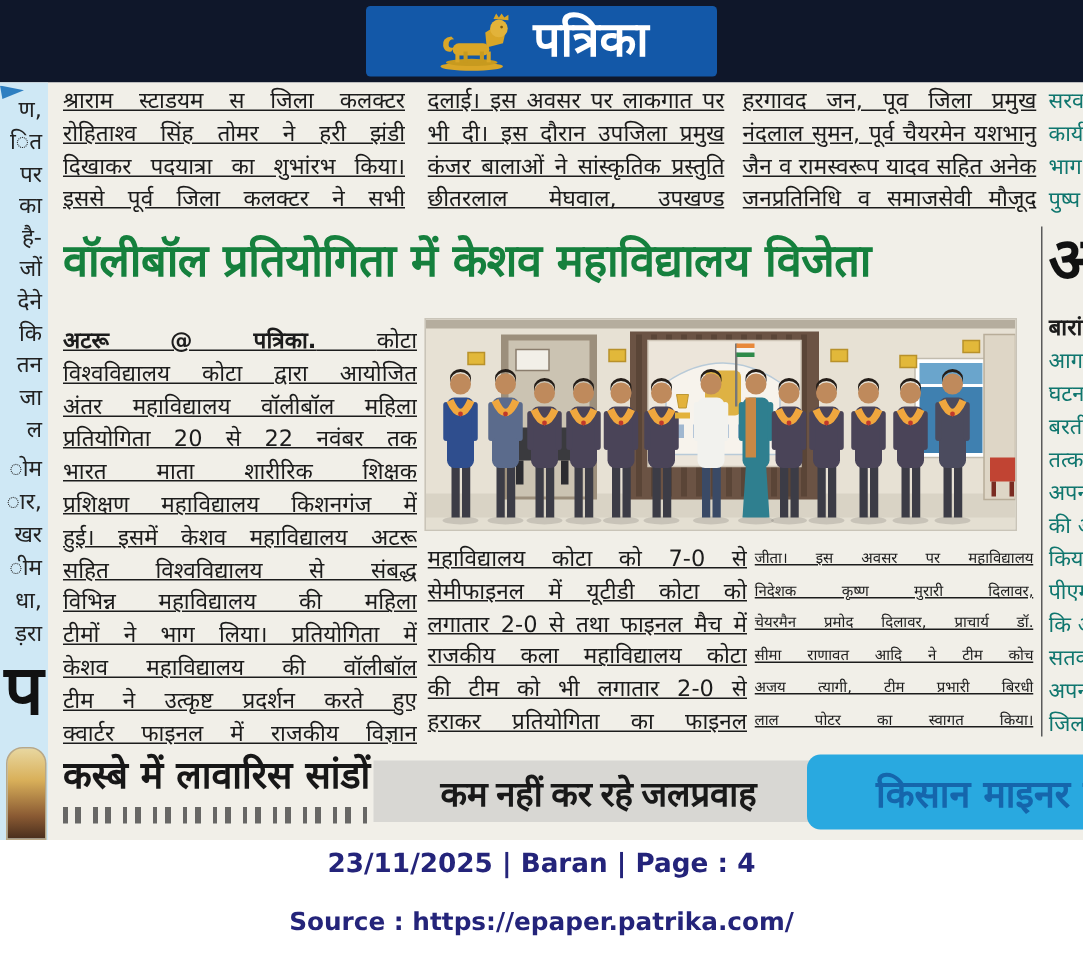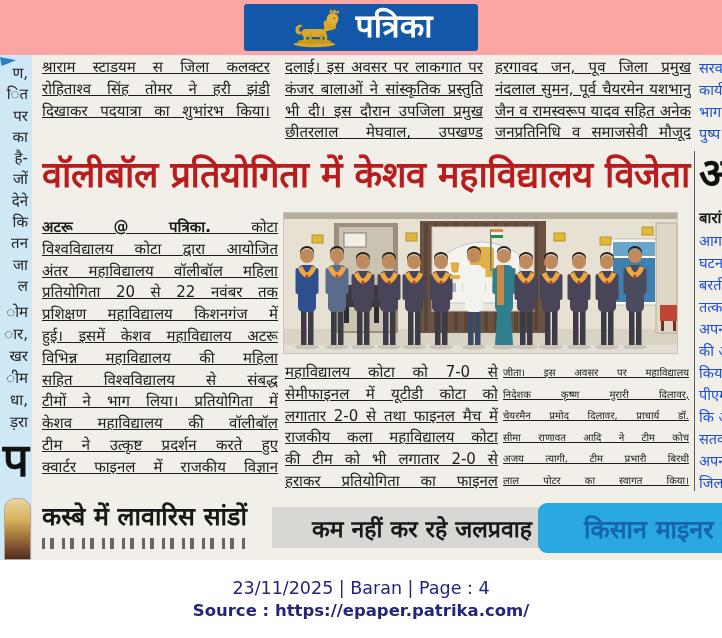--- a/index.html
+++ b/index.html
@@ -1,74 +1,74 @@
 <!DOCTYPE html>
 <html><head>
 <meta charset="utf-8">
 <style>
   * { box-sizing: border-box; margin: 0; padding: 0; }
   body { background:#888; font-family:"DejaVu Sans", sans-serif; }
   .page { position:relative; width:722px; height:638px; background:#ffffff; overflow:hidden; margin:0 auto; }
 
   
-  .logo-band { position:absolute; top:0; left:0; width:722px; height:55px; background:#fca5a5;
+  .logo-band { position:absolute; top:0; left:0; width:722px; height:55px; background:#0f172a;
                display:flex; align-items:center; justify-content:center; }
   .logo { width:234px; height:47px; background:#1358a8; border-radius:3px;
           display:flex; align-items:center; justify-content:center; gap:8px; }
   .logo-text { color:#ffffff; font-size:32px; font-weight:bold; line-height:1; padding-bottom:3px; }
 
   
   .clip { position:absolute; top:55px; left:0; width:722px; height:505px;
           background:#f1efe8; color:#1c1c1c; }
   .abs { position:absolute; }
 
   .bl { font-size:15px; line-height:21.8px; height:21.8px; overflow:hidden;
         text-align:justify; text-align-last:justify;text-decoration:underline; }
   .bl-sm { font-size:10px; line-height:21.5px; height:21.5px; }
 
-  .headline { font-weight:bold; font-size:36px; line-height:46px; white-space:nowrap; overflow:hidden;
-              letter-spacing:-0.3px; color:#b91c1c; }
+  .headline { font-weight:bold; font-size:30px; line-height:46px; white-space:nowrap; overflow:hidden;
+              letter-spacing:-0.3px; color:#15803d; }
 
   .v-divider { width:1px; background:#5a5a5a; }
 
   
   .left-strip { left:0; top:0; width:32px; height:505px; background:#cfe8f5; overflow:hidden; }
   .strip-accent { position:absolute; left:0; top:2px; width:16px; height:9px; background:#2e7fc1;
                   clip-path:polygon(0 0, 100% 35%, 10% 100%); }
   .strip-char { display:block; font-size:15px; line-height:21.3px; height:21.3px; text-align:right;
                 padding-right:2px; color:#222; overflow:hidden; }
   .strip-char.mid { line-height:22px; height:22px; }
   .strip-big { font-size:46px; font-weight:bold; color:#111; text-align:right; line-height:1; }
   .strip-photo { background:linear-gradient(180deg,#e8d7a0 0%,#d9b05a 35%,#8a5a33 75%,#4a2f1d 100%);
                  border-radius:11px 11px 0 0; border:1px solid #b8a888; }
 
   
   .rs-line { display:block; font-size:14.5px; line-height:22px; height:22px; overflow:hidden;
-             white-space:nowrap; color:#1d4ed8; }
+             white-space:nowrap; color:#0f766e; }
   .rs-big { font-size:42px; font-weight:bold; line-height:1; color:#111; }
   .rs-dateline { font-size:15px; font-weight:bold; }
 
   .dateline-b { font-weight:bold;margin-top:40px; }
 
   
   .bottom-headline { font-weight:bold; font-size:25px; color:#171717; white-space:nowrap; overflow:hidden; }
   .cut-glyphs { height:11px; overflow:hidden; opacity:.75;
      background:repeating-linear-gradient(90deg,#3a3a3a 0 3px,transparent 3px 8px,#3a3a3a 8px 12px,transparent 12px 20px);
   }
   .gray-box { background:#d8d7d3; display:flex; align-items:center; justify-content:center; }
   .gray-box-text { font-weight:bold; font-size:23px; color:#191919; white-space:nowrap; }
   .cyan-box { background:#29a9e0; border-radius:9px 0 0 9px; overflow:hidden;
               display:flex; align-items:center; }
   .cyan-box-text { font-weight:bold; font-size:25px; color:#1566ac; white-space:nowrap; padding-left:46px; }
 
   
   .footer { position:absolute; top:560px; left:0; width:722px; height:78px; background:#ffffff;
             text-align:center; color:#24247a; }
-  .footer-meta { margin-top:18px; font-size:17.5px; font-weight:normal; }
-  .footer-source { margin-top:3px; font-size:16.5px; font-weight:bold; }
+  .footer-meta { margin-top:6px; font-size:17.5px; font-weight:bold; }
+  .footer-source { margin-top:19px; font-size:16.5px; font-weight:bold; }
 
   .photo-frame { border:1px solid #c9c4b8; background:#e7e1d4; overflow:hidden; }
 </style>
 </head>
 <body>
 
 <div class="page">
 
   <header class="logo-band">
     <div class="logo">
@@ -117,25 +117,26 @@
         </div>
       <div class="abs strip-big" style="left:0;top:382px;width:29px;">प</div>
       <div class="abs strip-photo" style="left:4px;top:443px;width:27px;height:62px;"></div>
     </aside>
 
     <section>
       <div class="abs" style="left:42px;top:2px;width:228px;">
           <div class="bl">श्राराम स्टाडयम स जिला कलक्टर</div>
           <div class="bl">रोहिताश्व सिंह तोमर ने हरी झंडी</div>
           <div class="bl">दिखाकर पदयात्रा का शुभांरभ किया।</div>
+          <div class="bl">इससे पूर्व जिला कलक्टर ने सभी</div>
         </div>
       <div class="abs" style="left:285px;top:2px;width:198px;">
           <div class="bl">दलाई। इस अवसर पर लाकगात पर</div>
+          <div class="bl">भी दी। इस दौरान उपजिला प्रमुख</div>
           <div class="bl">कंजर बालाओं ने सांस्कृतिक प्रस्तुति</div>
-          <div class="bl">भी दी। इस दौरान उपजिला प्रमुख</div>
           <div class="bl">छीतरलाल मेघवाल, उपखण्ड</div>
         </div>
       <div class="abs" style="left:495px;top:2px;width:196px;">
           <div class="bl">हरगावद जन, पूव जिला प्रमुख</div>
           <div class="bl">नंदलाल सुमन, पूर्व चैयरमेन यशभानु</div>
           <div class="bl">जैन व रामस्वरूप यादव सहित अनेक</div>
           <div class="bl">जनप्रतिनिधि व समाजसेवी मौजूद</div>
         </div>
     </section>
 
@@ -145,24 +146,25 @@
 
       <div class="abs" style="left:42px;top:162px;width:236px;">
         <div class="bl">
           <span class="dateline-b">अटरू @ पत्रिका.</span>
           <span>कोटा</span>
         </div>
         <div>
             <div class="bl">विश्वविद्यालय कोटा द्वारा आयोजित</div>
             <div class="bl">अंतर महाविद्यालय वॉलीबॉल महिला</div>
             <div class="bl">प्रतियोगिता 20 से 22 नवंबर तक</div>
+            <div class="bl">भारत माता शारीरिक शिक्षक</div>
             <div class="bl">प्रशिक्षण महाविद्यालय किशनगंज में</div>
             <div class="bl">हुई। इसमें केशव महाविद्यालय अटरू</div>
+            <div class="bl">सहित विश्वविद्यालय से संबद्ध</div>
             <div class="bl">विभिन्न महाविद्यालय की महिला</div>
-            <div class="bl">सहित विश्वविद्यालय से संबद्ध</div>
             <div class="bl">टीमों ने भाग लिया। प्रतियोगिता में</div>
             <div class="bl">केशव महाविद्यालय की वॉलीबॉल</div>
             <div class="bl">टीम ने उत्कृष्ट प्रदर्शन करते हुए</div>
             <div class="bl">क्वार्टर फाइनल में राजकीय विज्ञान</div>
           </div>
       </div>
 
       <figure class="abs photo-frame" style="left:283px;top:157px;width:395px;height:142px;">
         <svg id="photo-svg" width="393" height="140" viewBox="0 0 393 140">
             <rect x="0" y="0" width="393" height="140" fill="#e7e1d4"></rect>
@@ -387,21 +389,21 @@
           <span class="rs-line">सतक</span>
           <span class="rs-line">अपन</span>
           <span class="rs-line">जिल</span>
         </div>
     </aside>
 
     <section>
       <div class="abs bottom-headline" style="left:42px;top:443px;width:232px;">कस्बे में लावारिस सांडों</div>
       <div class="abs cut-glyphs" style="left:42px;top:483px;width:205px;"></div>
 
-      <div class="abs gray-box" style="left:272px;top:452px;width:300px;height:41px;">
+      <div class="abs gray-box" style="left:249px;top:452px;width:300px;height:41px;font-family:Liberation Serif, serif;">
         <span class="gray-box-text">कम नहीं कर रहे जलप्रवाह</span>
       </div>
 
       <div class="abs cyan-box" style="left:538px;top:448px;width:184px;height:50px;">
         <span class="cyan-box-text">किसान माइनर के</span>
       </div>
     </section>
   </div>
 
   <footer class="footer">

